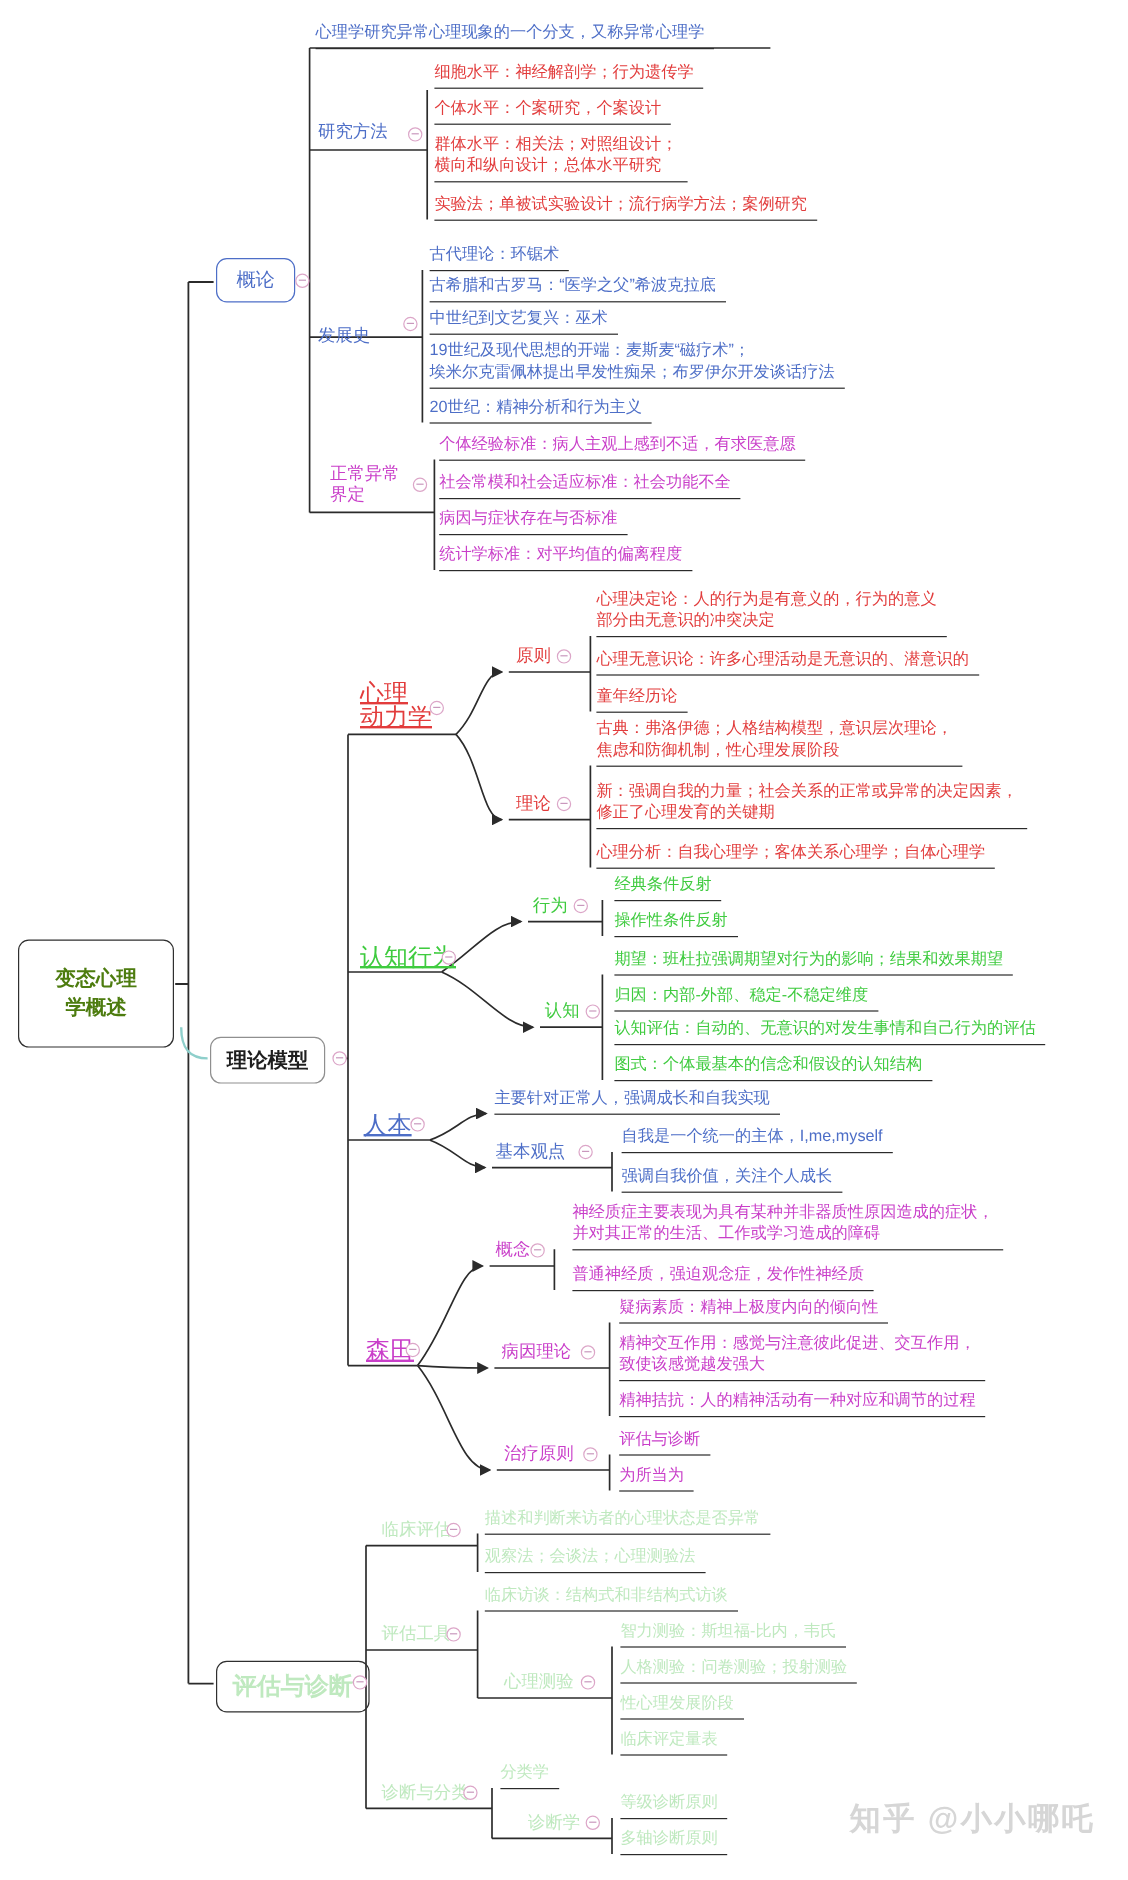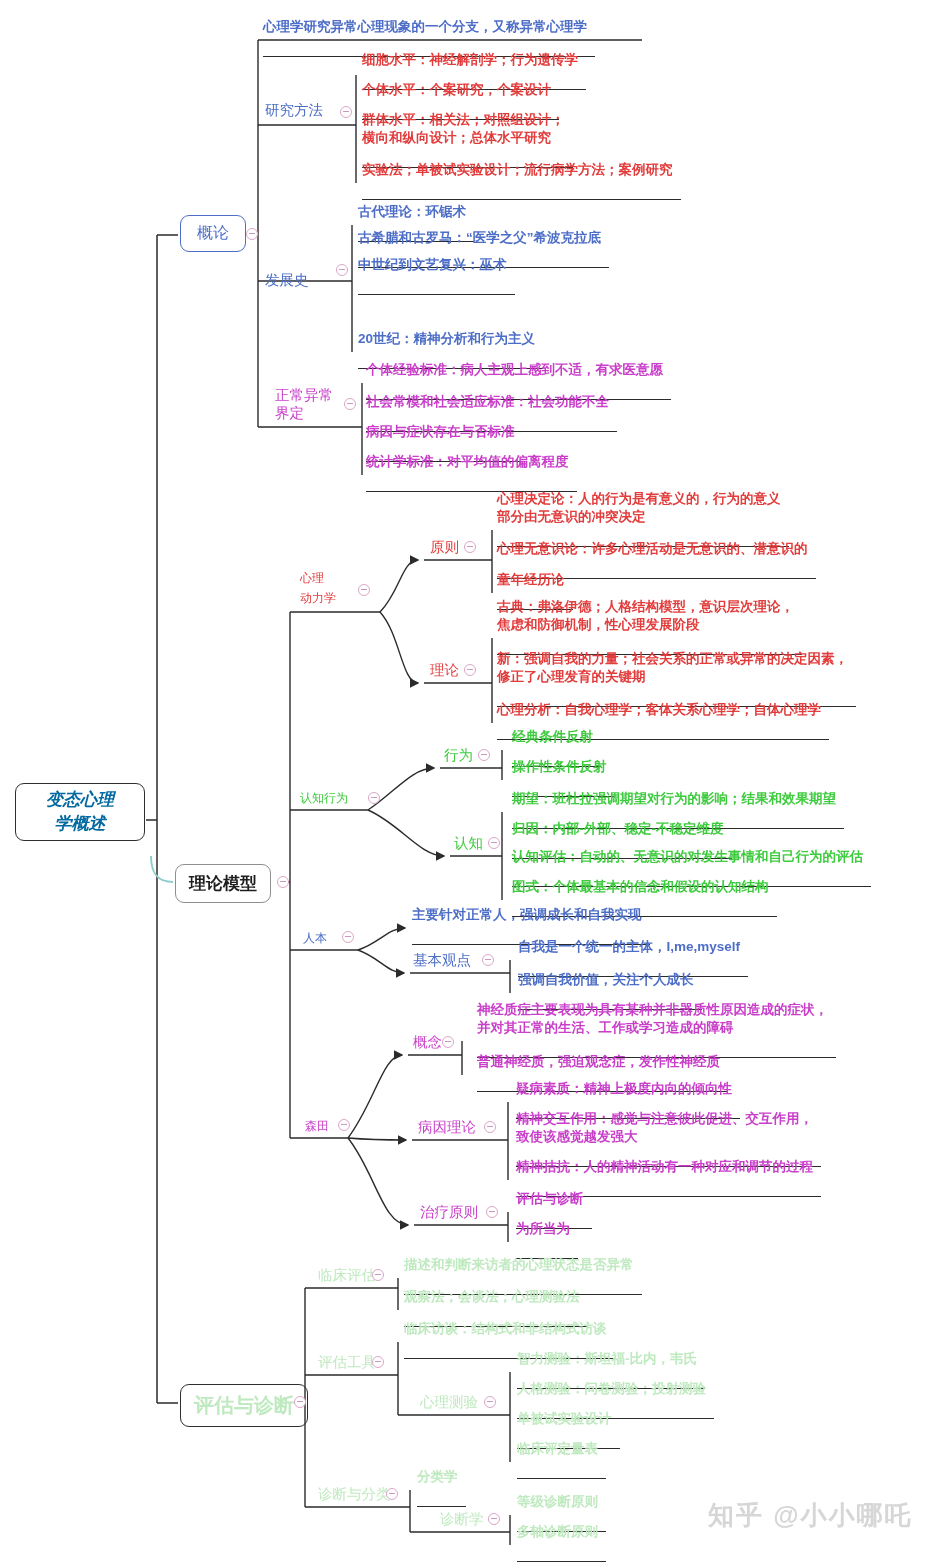--- a/index.html
+++ b/index.html
@@ -2,32 +2,32 @@
 <html><head>
 <meta charset="utf-8">
 <style>
   html,body{margin:0;padding:0;background:#fff;}
   body{width:940px;height:1567px;position:relative;overflow:hidden;
        font-family:"Liberation Sans", sans-serif;}
   #canvas{position:absolute;left:0;top:0;width:940px;height:1567px;}
   svg.lines{position:absolute;left:0;top:0;z-index:0;}
   .node{position:absolute;z-index:2;font-size:13.5px;line-height:18px;
         white-space:pre-line;}
-  .u{border-bottom:1.4px solid #2b2b2b;padding-bottom:20px;padding-right:8px;font-weight:bold;}
+  .u{border-bottom:1.4px solid #2b2b2b;padding-bottom:4px;padding-right:8px;}
   .lbl{font-size:14.5px;}
-  .big{font-size:12px;line-height:20px;}
+  .big{font-size:20px;line-height:20px;text-decoration:underline;}
   .blue{color:#4d6ec7;}
   .red{color:#e23c3c;}
   .mag{color:#c93fc9;}
   .grn{color:#3fcb3f;}
   .ltg{color:#bfe9bf;}
   .box{position:absolute;z-index:2;border-radius:9px;text-align:center;
        white-space:pre-line;box-sizing:border-box;}
-  .box-root{left:15px;top:783px;width:130px;padding:4px 6px;border:1.6px solid #2f2f2f;
-       font-size:17px;font-weight:bold;color:#0369a1;line-height:24px;font-style:italic;}
+  .box-root{left:15px;top:783px;width:130px;padding:20px 6px;border:1.6px solid #2f2f2f;
+       font-size:17px;font-weight:bold;color:#4d7c0f;line-height:24px;}
   .box-gailun{left:180px;top:215px;padding:7px 16px;border:1.4px solid #4d6ec7;
        font-size:16px;color:#4d6ec7;}
   .box-model{left:175px;top:864px;padding:7px 13px;border:1.4px solid #8f8f8f;
        font-size:17px;font-weight:bold;color:#1e1e1e;}
   .box-assess{left:180px;top:1384px;padding:7px 13px;border:1.4px solid #2f2f2f;
        font-size:20px;font-weight:bold;color:#bfe9bf;}
   .minus{position:absolute;z-index:3;width:12px;height:12px;border:1px solid #dca6c8;
        border-radius:50%;box-sizing:border-box;background:#fff;}
   .minus::after{content:"";position:absolute;left:2px;right:2px;top:4px;height:1.2px;
        background:#c998bd;}
@@ -86,20 +86,22 @@
   <div class="node red u" style="left:362px;top:51px">细胞水平：神经解剖学；行为遗传学</div>
   <div class="node red u" style="left:362px;top:81px">个体水平：个案研究，个案设计</div>
   <div class="node red u" style="left:362px;top:111px">群体水平：相关法；对照组设计；
 横向和纵向设计；总体水平研究</div>
   <div class="node red u" style="left:362px;top:161px">实验法；单被试实验设计；流行病学方法；案例研究</div>
 
   <div class="node blue lbl" style="left:265px;top:271px">发展史</div>
   <div class="node blue u" style="left:358px;top:203px">古代理论：环锯术</div>
   <div class="node blue u" style="left:358px;top:229px">古希腊和古罗马：“医学之父”希波克拉底</div>
   <div class="node blue u" style="left:358px;top:256px">中世纪到文艺复兴：巫术</div>
+  <div class="node blue u" style="left:358px;top:283px">19世纪及现代思想的开端：麦斯麦“磁疗术”；
+埃米尔克雷佩林提出早发性痴呆；布罗伊尔开发谈话疗法</div>
   <div class="node blue u" style="left:358px;top:330px">20世纪：精神分析和行为主义</div>
 
   <div class="node mag lbl" style="left:275px;top:386px">正常异常
 界定</div>
   <div class="node mag u" style="left:366px;top:361px">个体经验标准：病人主观上感到不适，有求医意愿</div>
   <div class="node mag u" style="left:366px;top:393px">社会常模和社会适应标准：社会功能不全</div>
   <div class="node mag u" style="left:366px;top:423px">病因与症状存在与否标准</div>
   <div class="node mag u" style="left:366px;top:453px">统计学标准：对平均值的偏离程度</div>
 
   <div class="node red big" style="left:300px;top:568px">心理
@@ -147,21 +149,21 @@
   <div class="node mag u" style="left:516px;top:1220px">为所当为</div>
 
   <div class="node ltg lbl" style="left:318px;top:1266px">临床评估</div>
   <div class="node ltg u" style="left:404px;top:1256px">描述和判断来访者的心理状态是否异常</div>
   <div class="node ltg u" style="left:404px;top:1288px">观察法；会谈法；心理测验法</div>
   <div class="node ltg lbl" style="left:318px;top:1353px">评估工具</div>
   <div class="node ltg u" style="left:404px;top:1320px">临床访谈：结构式和非结构式访谈</div>
   <div class="node ltg lbl" style="left:420px;top:1393px">心理测验</div>
   <div class="node ltg u" style="left:517px;top:1350px">智力测验：斯坦福-比内，韦氏</div>
   <div class="node ltg u" style="left:517px;top:1380px">人格测验：问卷测验；投射测验</div>
-  <div class="node ltg u" style="left:517px;top:1410px">单被试实验设计</div>
+  <div class="node ltg u" style="left:517px;top:1410px">性心理发展阶段</div>
   <div class="node ltg u" style="left:517px;top:1440px">临床评定量表</div>
   <div class="node ltg lbl" style="left:318px;top:1485px">诊断与分类</div>
   <div class="node ltg u" style="left:417px;top:1468px">分类学</div>
   <div class="node ltg lbl" style="left:440px;top:1510px">诊断学</div>
   <div class="node ltg u" style="left:517px;top:1493px">等级诊断原则</div>
   <div class="node ltg u" style="left:517px;top:1523px">多轴诊断原则</div>
 
   <span class="minus" style="left:246px;top:228px"></span>
   <span class="minus" style="left:340px;top:106px"></span>
   <span class="minus" style="left:336px;top:264px"></span>

